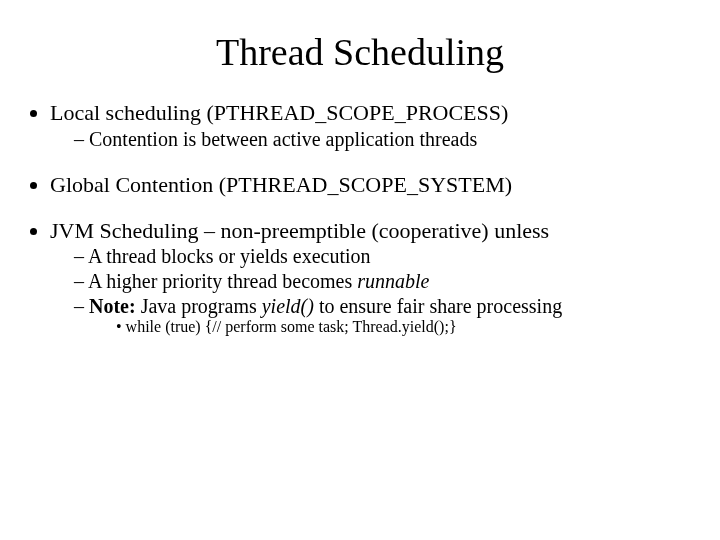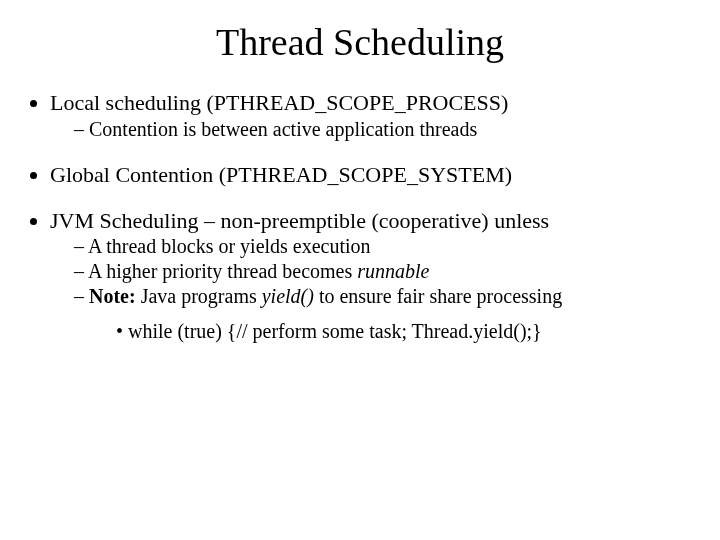--- a/index.html
+++ b/index.html
@@ -8,21 +8,21 @@
     width: 720px;
     height: 540px;
     background: #fff;
     font-family: "Times New Roman", Times, serif;
     color: #000;
   }
   .slide {
     box-sizing: border-box;
     width: 720px;
     height: 540px;
-    padding: 14px 18px 10px 18px;
+    padding: 24px 18px 10px 18px;
   }
   h1.title {
     font-size: 38px;
     font-weight: 400;
     text-align: center;
     margin: 6px 0 26px 0;
   }
   ul.level1 {
     list-style: disc;
     margin: 0 0 0 12px;
@@ -43,23 +43,23 @@
   ul.level2 > li::before {
     content: "– ";
   }
   ul.level2 > li {
     margin: 0 0 1px 0;
     text-indent: -14px;
     padding-left: 14px;
   }
   ul.level3 {
     list-style: none;
-    margin: 12px 0 0 28px;
+    margin: 0 0 0 28px;
     padding: 0;
-    font-size: 20px;
+    font-size: 16px;
     line-height: 1.18;
   }
   ul.level3 > li::before {
     content: "•  ";
   }
   ul.level3 > li {
     margin: 0;
     text-indent: -14px;
     padding-left: 14px;
   }

